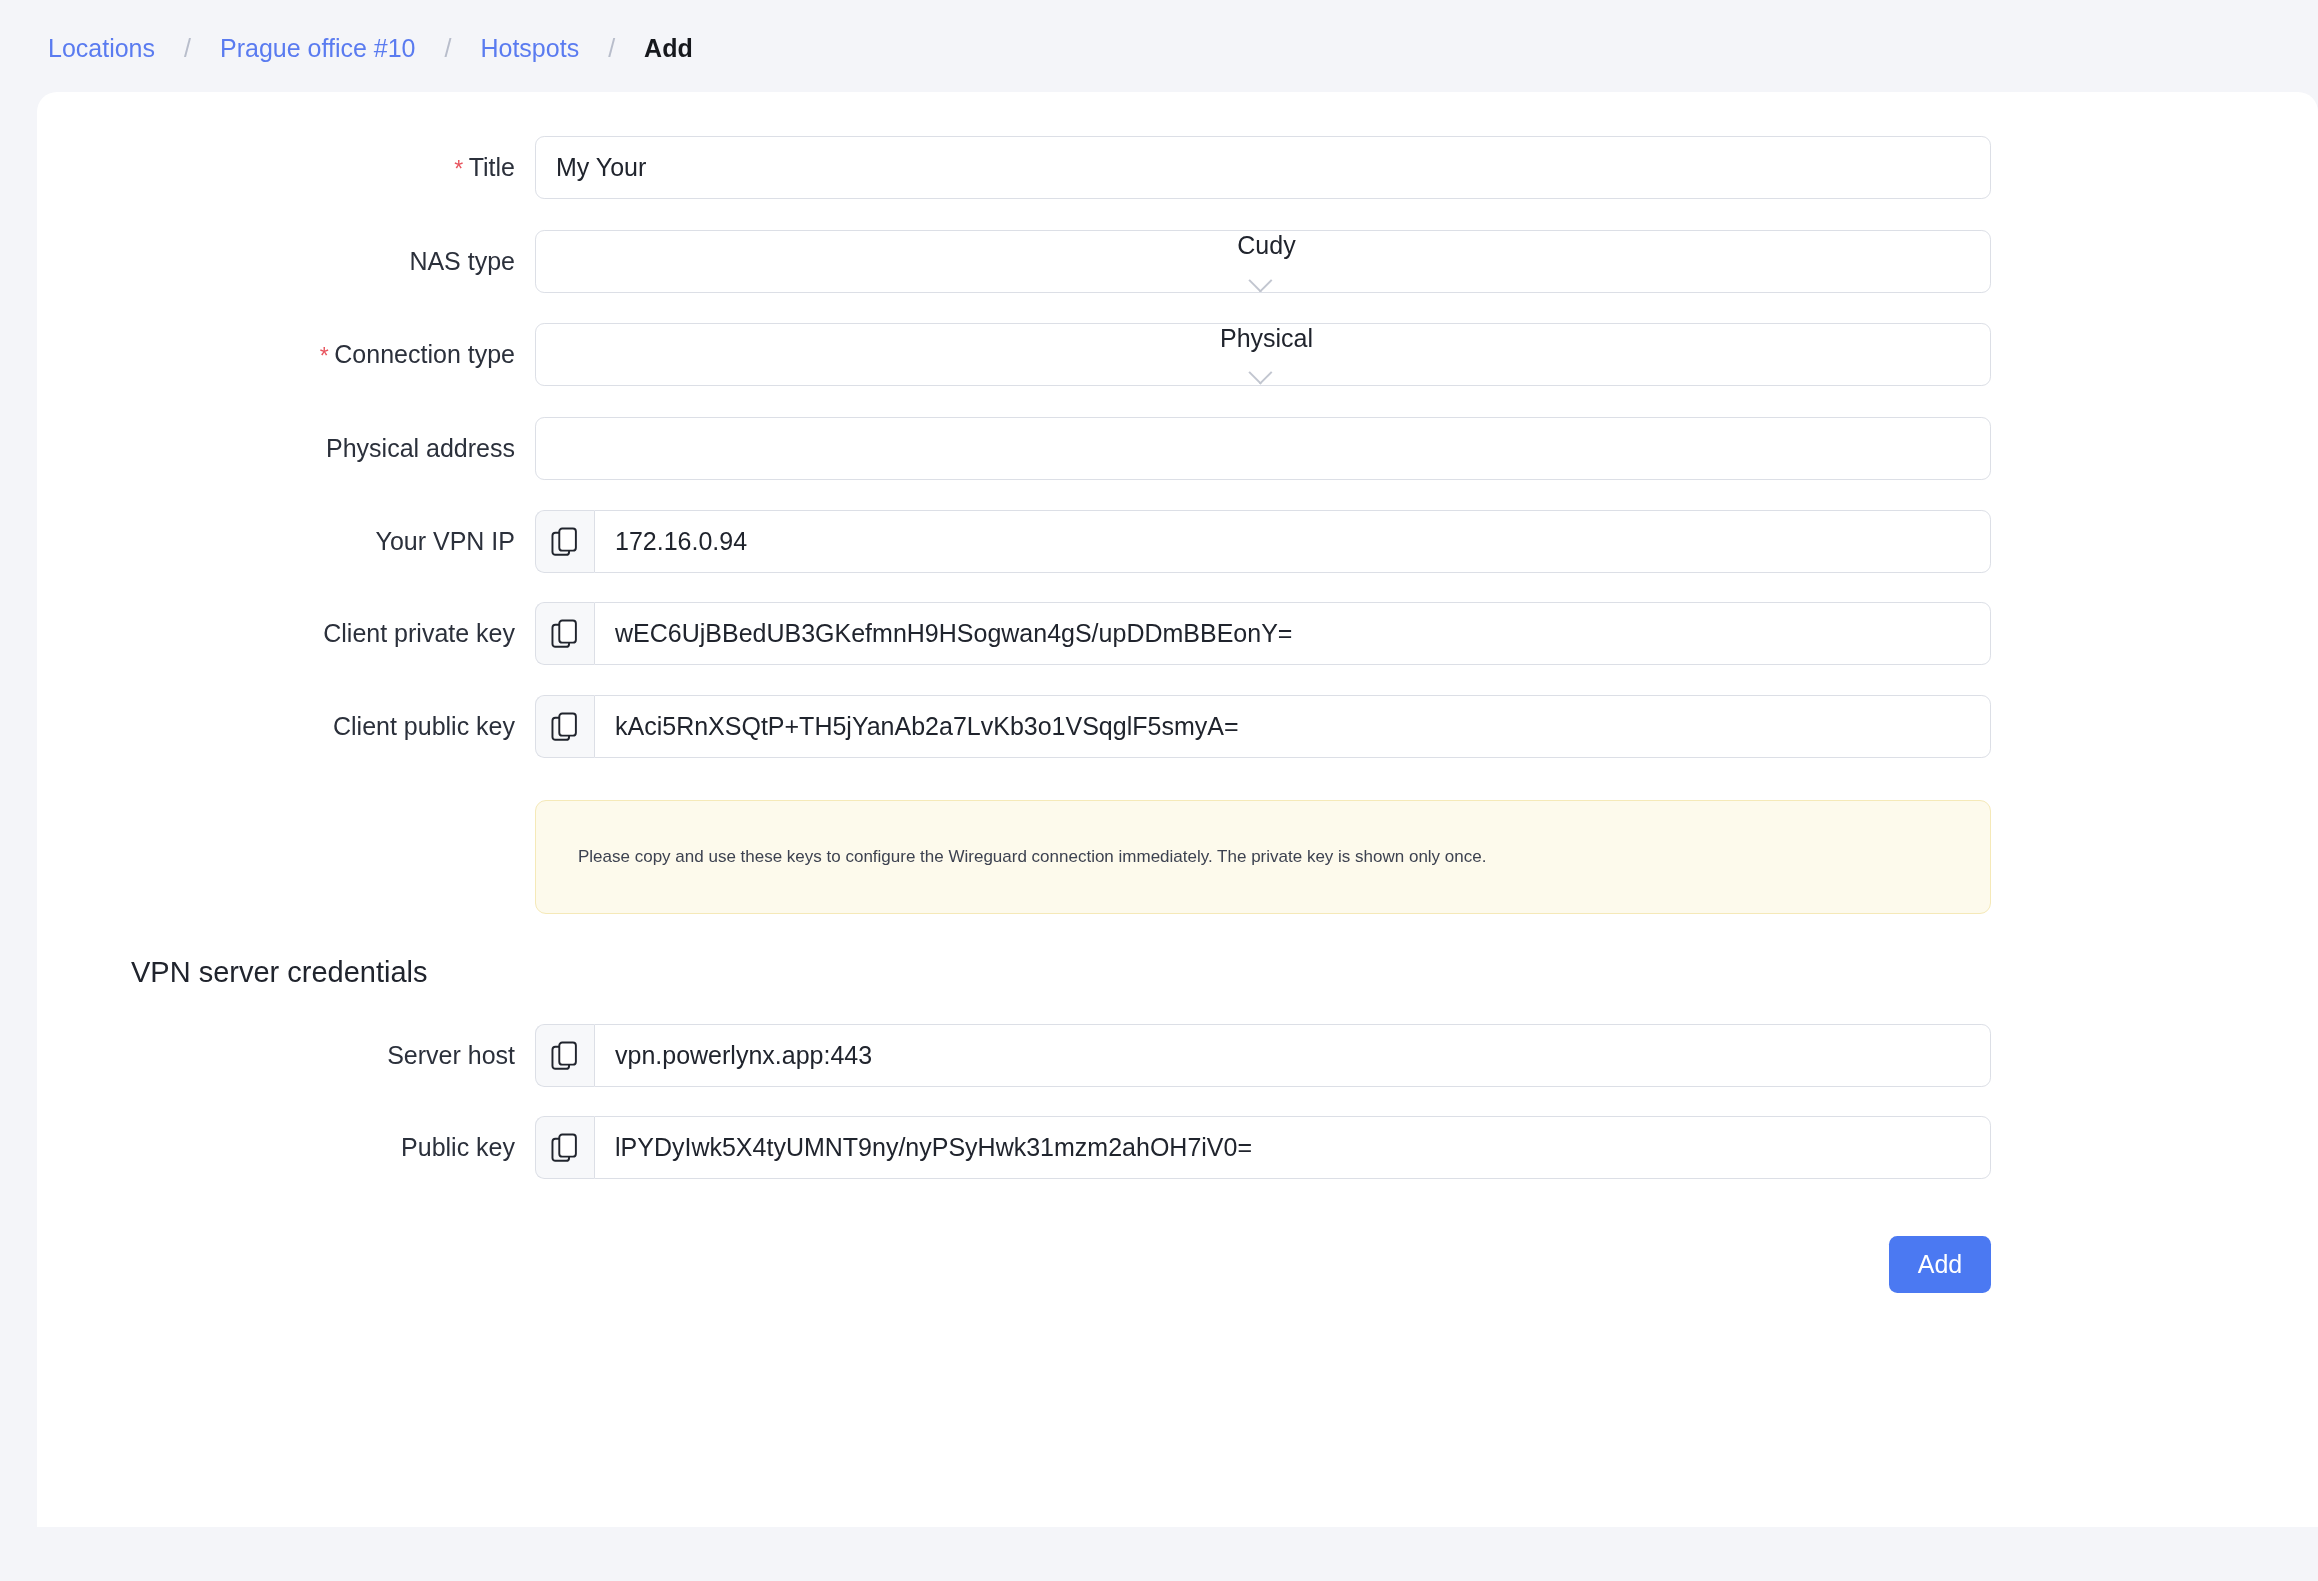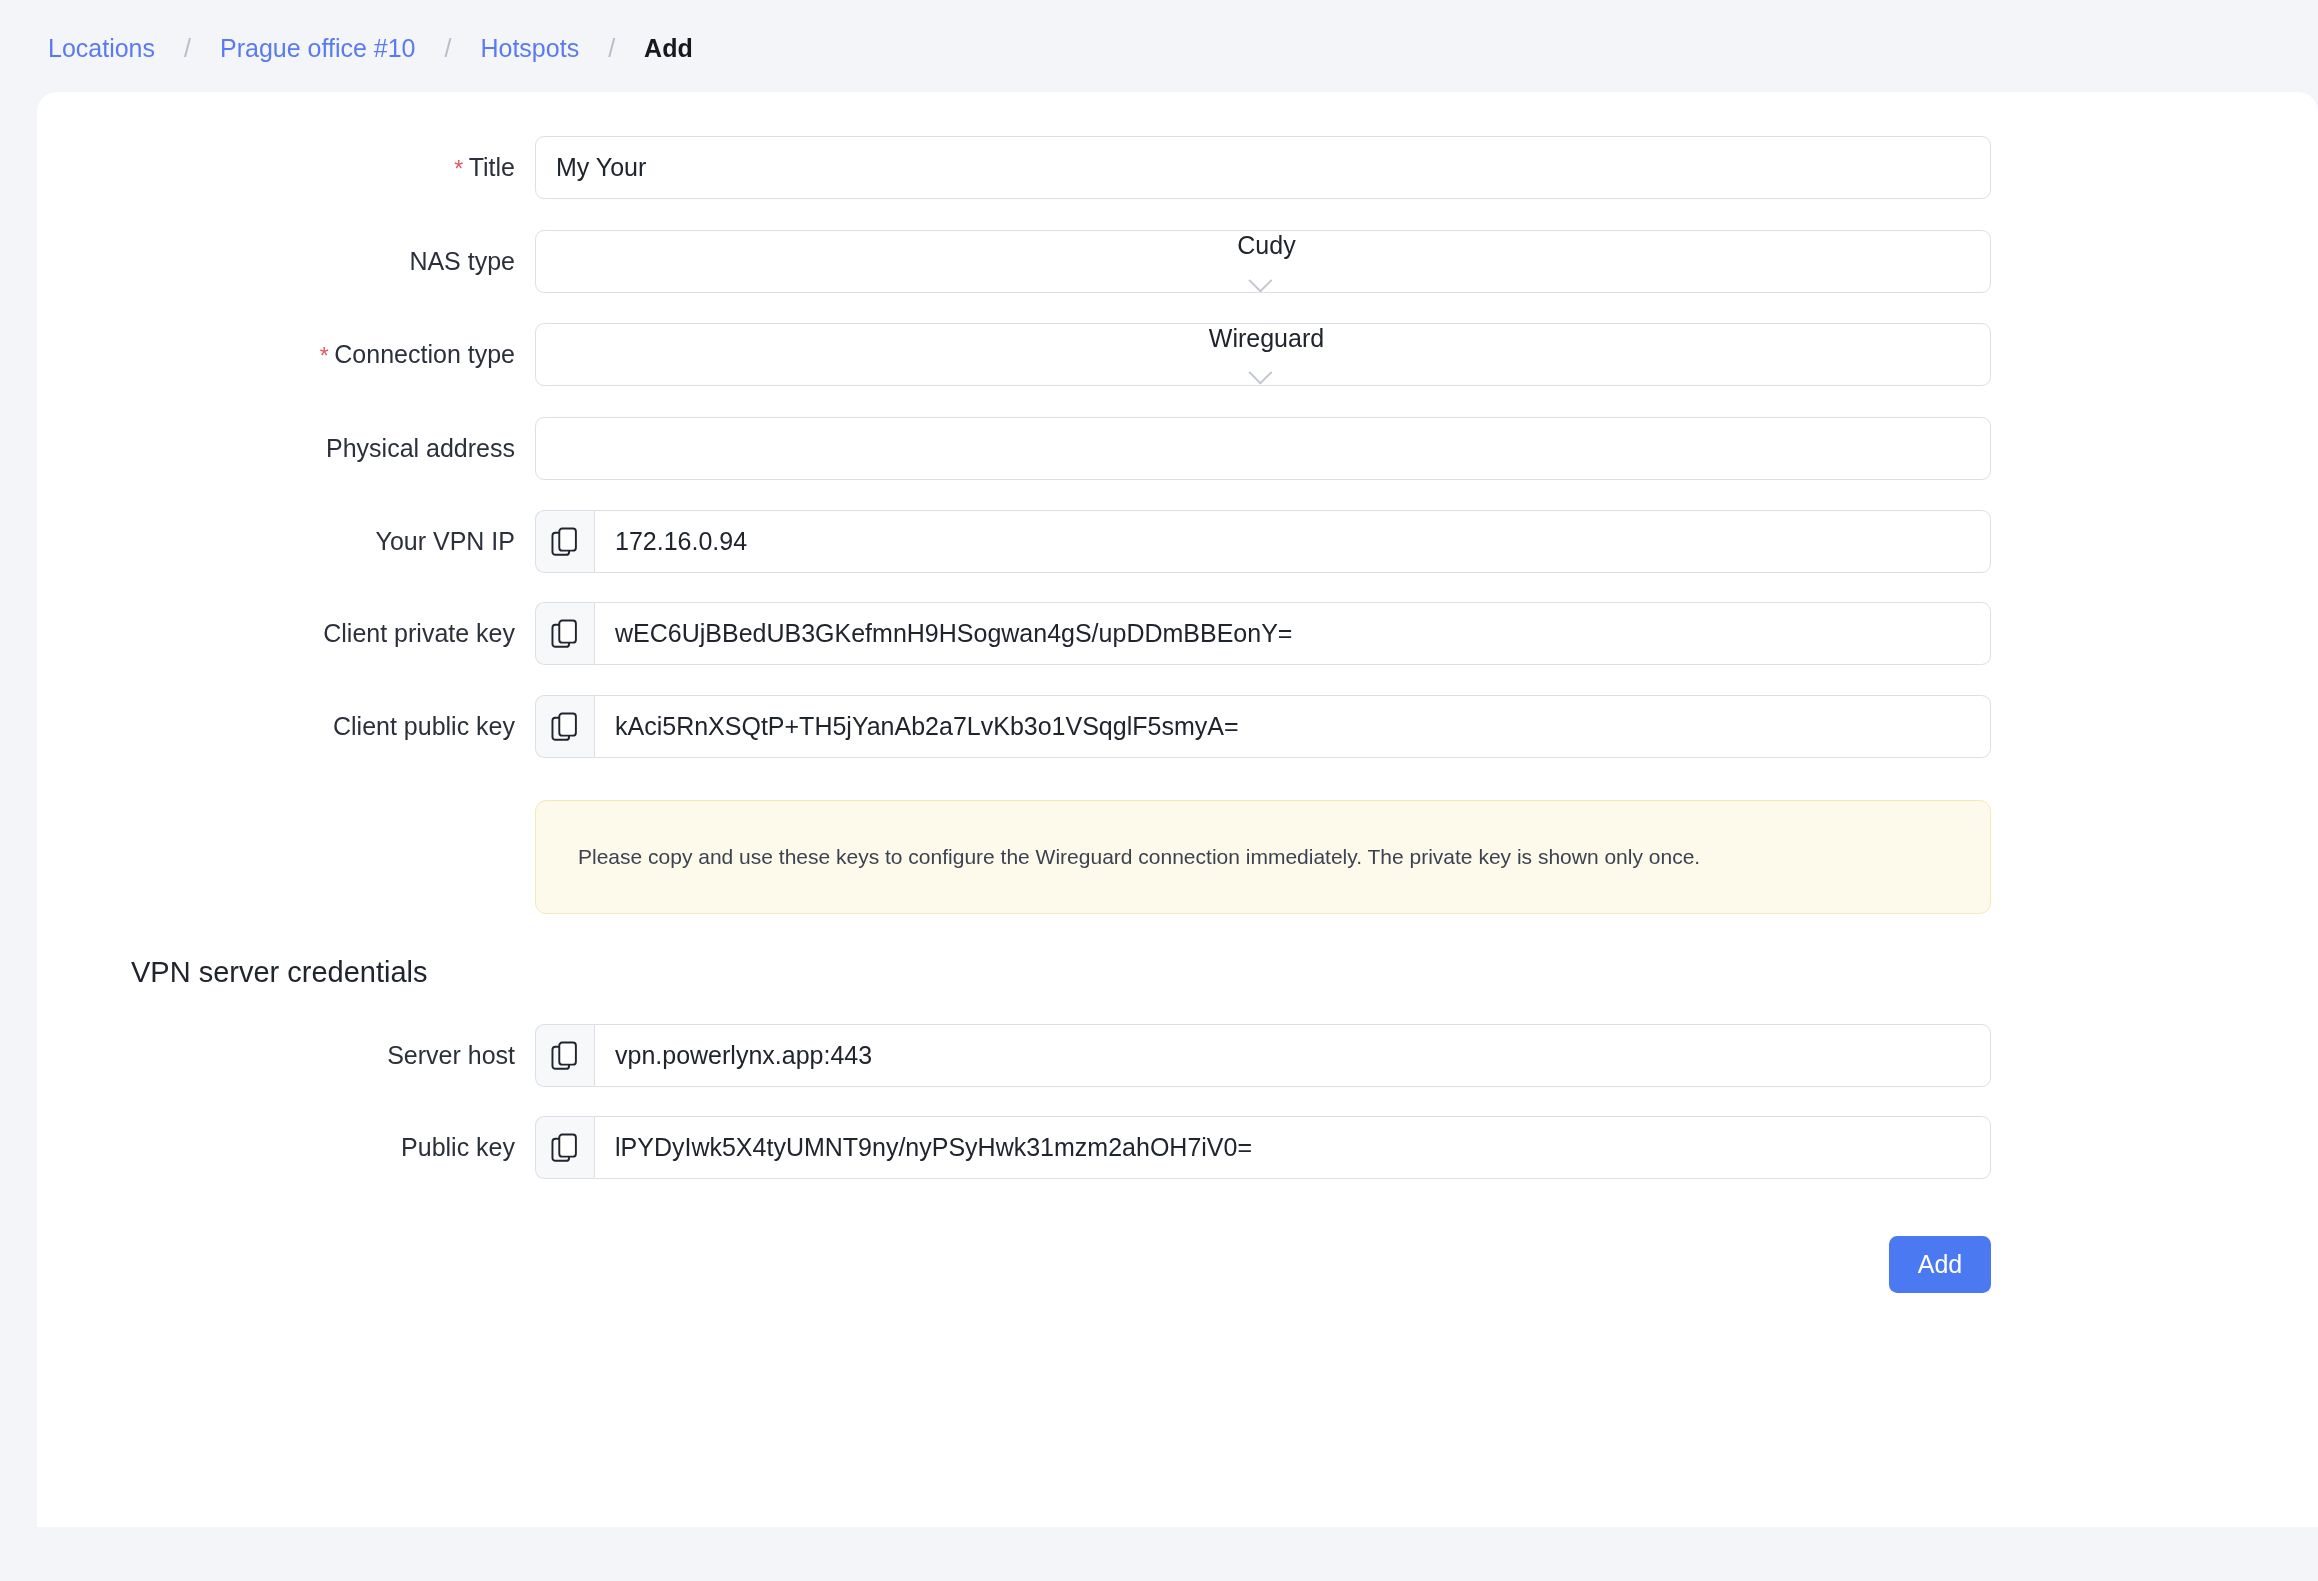--- a/index.html
+++ b/index.html
@@ -101,21 +101,21 @@
   }
 
   
   .alert-row { display: flex; margin-top: 42px; margin-bottom: 42px; }
   .alert {
     width: 1456px;
     background: #fdfaec;
     border: 0.9px solid #f5e9b8;
     border-radius: 11px;
     padding: 35px 42px;
-    font-size: 21px;
+    font-size: 17px;
     line-height: 42px;
     color: #3d4250;
   }
 
   
   .section-title {
     font-size: 29px;
     color: #20242d;
     margin: 0 0 35px 94px;
     font-weight: 400;
@@ -173,21 +173,21 @@
         </div>
       </div>
     </div>
 
     <div class="row">
       <div class="label-col">
         <span class="req">*</span><span>Connection type</span>
       </div>
       <div class="field-col">
         <div class="input select">
-          <span>Wireguard</span>
+          <span>Physical</span>
           <span class="chev"></span>
         </div>
       </div>
     </div>
 
 
     <div class="row">
       <div class="label-col">Physical address</div>
       <div class="field-col">
         <div class="input"></div>

